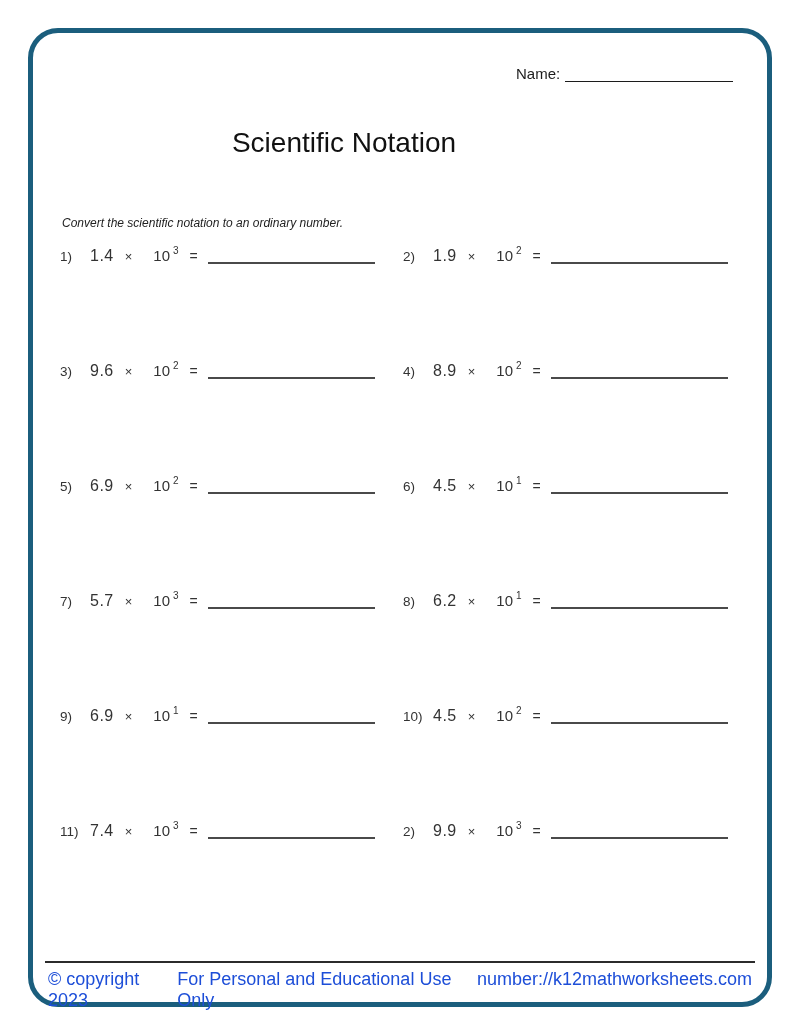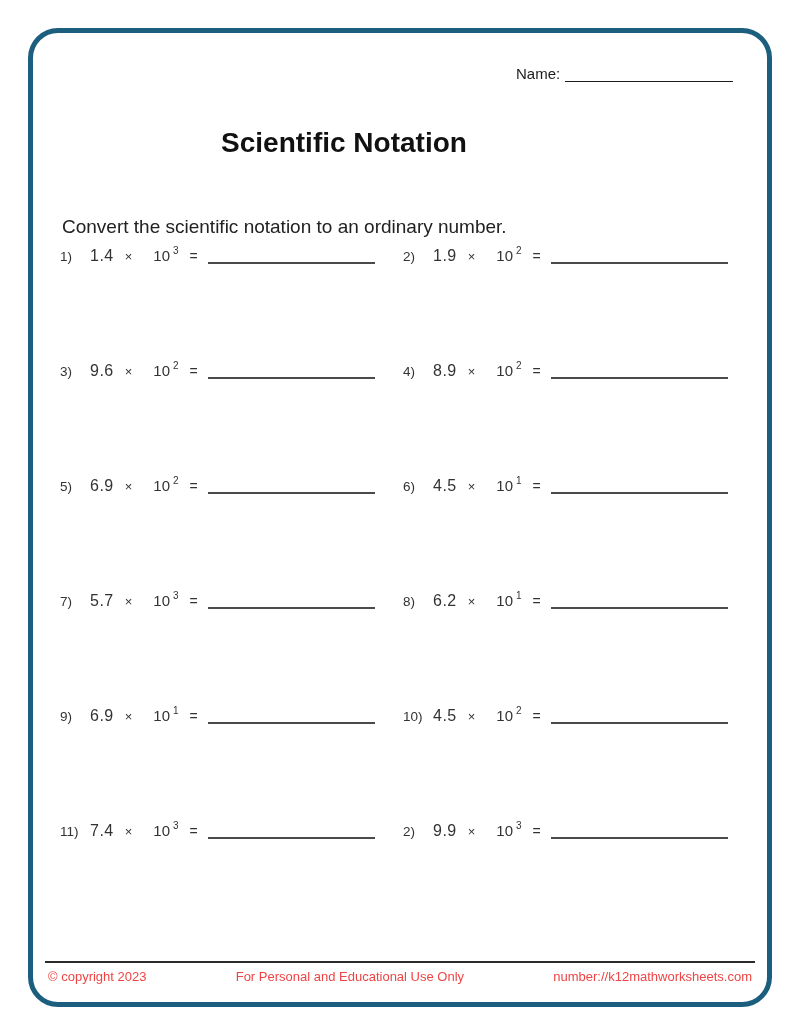--- a/index.html
+++ b/index.html
@@ -16,26 +16,26 @@
     position:absolute;top:56px;left:516px;display:flex;align-items:flex-end;
     font-size:15px;color:#1c1c1c;margin-top:8px;
   }
   .name-blank{
     display:inline-block;width:168px;height:17px;margin-left:5px;
     border-bottom:1.6px solid #1c1c1c;
   }
 
   .title{
     position:absolute;top:103px;left:0;width:688px;text-align:center;
-    font-size:28px;font-weight:bold;color:#111111;line-height:42px;
+    font-size:28px;font-weight:normal;color:#111111;line-height:42px;
   }
   .title .line{display:block;}
 
   .instructions{
-    position:absolute;top:216px;left:62px;font-size:19px;color:#222222;
+    position:absolute;top:216px;left:62px;font-size:12px;color:#222222;font-style:italic;
   }
 
   .problems{
     position:absolute;top:247px;left:60px;width:668px;
     display:grid;grid-template-columns:343px 325px;grid-auto-rows:115px;
   }
   .problem{display:flex;align-items:baseline;height:24px;}
   .problem:nth-child(odd){padding-right:28px;}
   .pnum{flex:none;width:30px;font-size:13.5px;color:#333333;}
   .coef{font-size:16px;color:#333333;letter-spacing:0.5px;}
@@ -47,22 +47,22 @@
     flex:1;margin-left:10px;height:2px;background:#4a4a4a;
     transform:translateY(3px);
   }
 
   .footer-rule{
     position:absolute;left:45px;right:45px;top:961px;
     border-top:2px solid #2b2b2b;
   }
   .footer{
     position:absolute;left:48px;right:48px;top:969px;
-    display:flex;justify-content:space-between;align-items:flex-end;
-    font-size:13px;color:#ef4444;
+    display:flex;justify-content:space-between;align-items:flex-start;
+    font-size:18px;color:#1d4ed8;
   }
 </style>
 </head>
 <body>
 
 <div class="page">
 
   <div class="border-frame" style="border-color: rgb(27, 94, 125);"></div>
 
   <div class="name-row">

